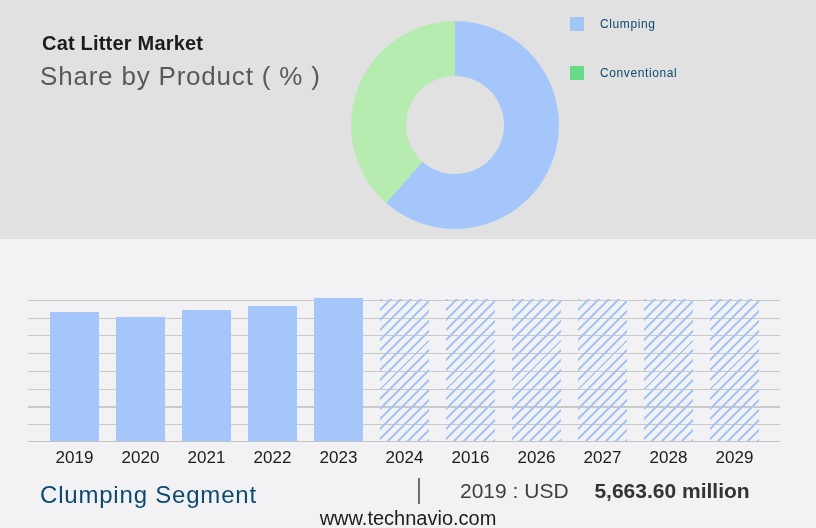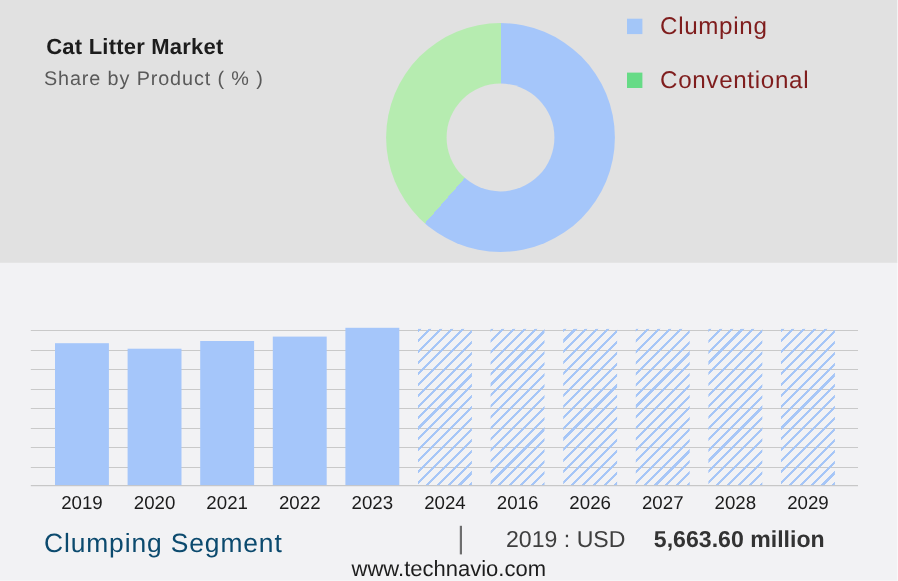--- a/index.html
+++ b/index.html
@@ -12,34 +12,34 @@
   .top{
     position:absolute;left:0;top:0;width:816px;height:239px;
     background:var(--top-bg,#e1e1e1);
   }
   .page-title{
     position:absolute;left:40px;top:30px;margin:2px;
     font-size:20px;font-weight:bold;color:#1c1c1c;letter-spacing:.2px;
   }
   .page-subtitle{
     position:absolute;left:40px;top:61px;
-    font-size:18px;color:#595959;letter-spacing:.8px;
+    font-size:26px;color:#595959;letter-spacing:.8px;
   }
   .donut{
     position:absolute;left:351px;top:21px;width:208px;height:208px;
     border-radius:50%;
   }
   .donut::after{
     content:"";position:absolute;left:55px;top:55px;width:98px;height:98px;
     border-radius:50%;background:var(--top-bg,#e1e1e1);
   }
   .legend{position:absolute;left:570px;top:16px;}
   .legend-item{display:flex;align-items:center;height:15px;margin-bottom:34px;}
   .swatch{width:14px;height:14px;margin-right:16px;flex:0 0 14px;}
-  .legend-label{font-size:22px;color:#7f1d1d;letter-spacing:.6px;}
+  .legend-label{font-size:12px;color:#0c4a6e;letter-spacing:.6px;}
   
   .bottom{
     position:absolute;left:0;top:239px;width:816px;height:324px;
     background:var(--bottom-bg,#f2f2f4);
   }
   .plot{
     position:absolute;left:28px;top:61px;width:752px;height:142px;
     background:repeating-linear-gradient(to bottom,var(--grid,#c9c9c9) 0 1px,transparent 1px 17.75px);
     border-bottom:1px solid #c2c2c2;
   }

